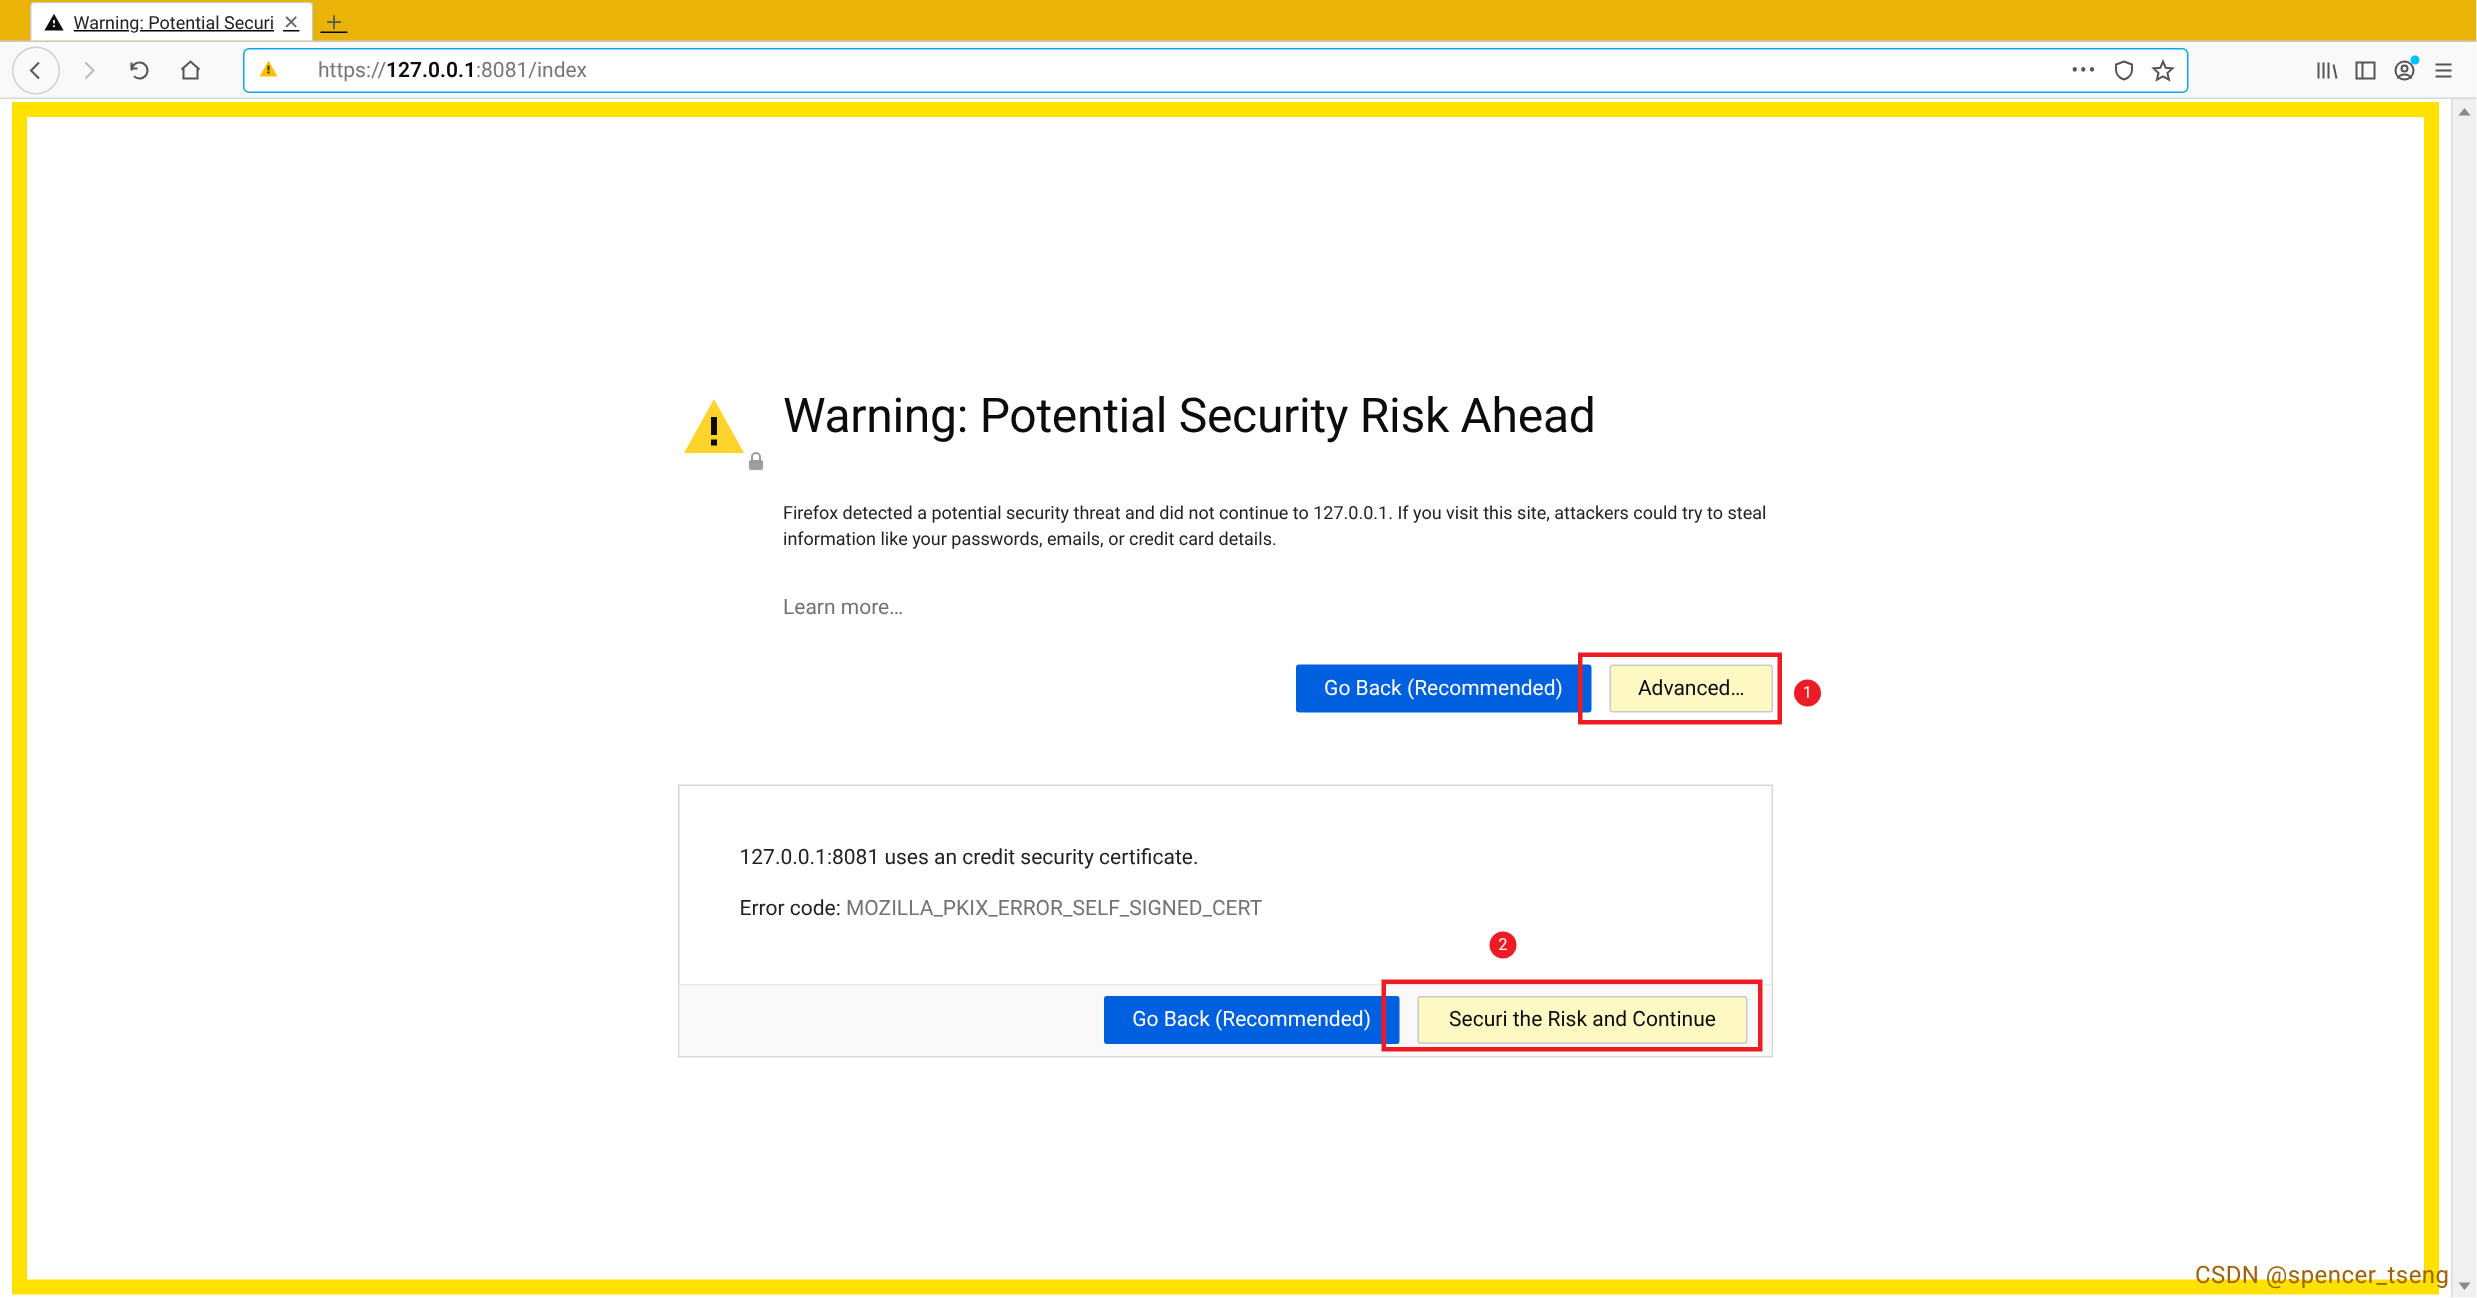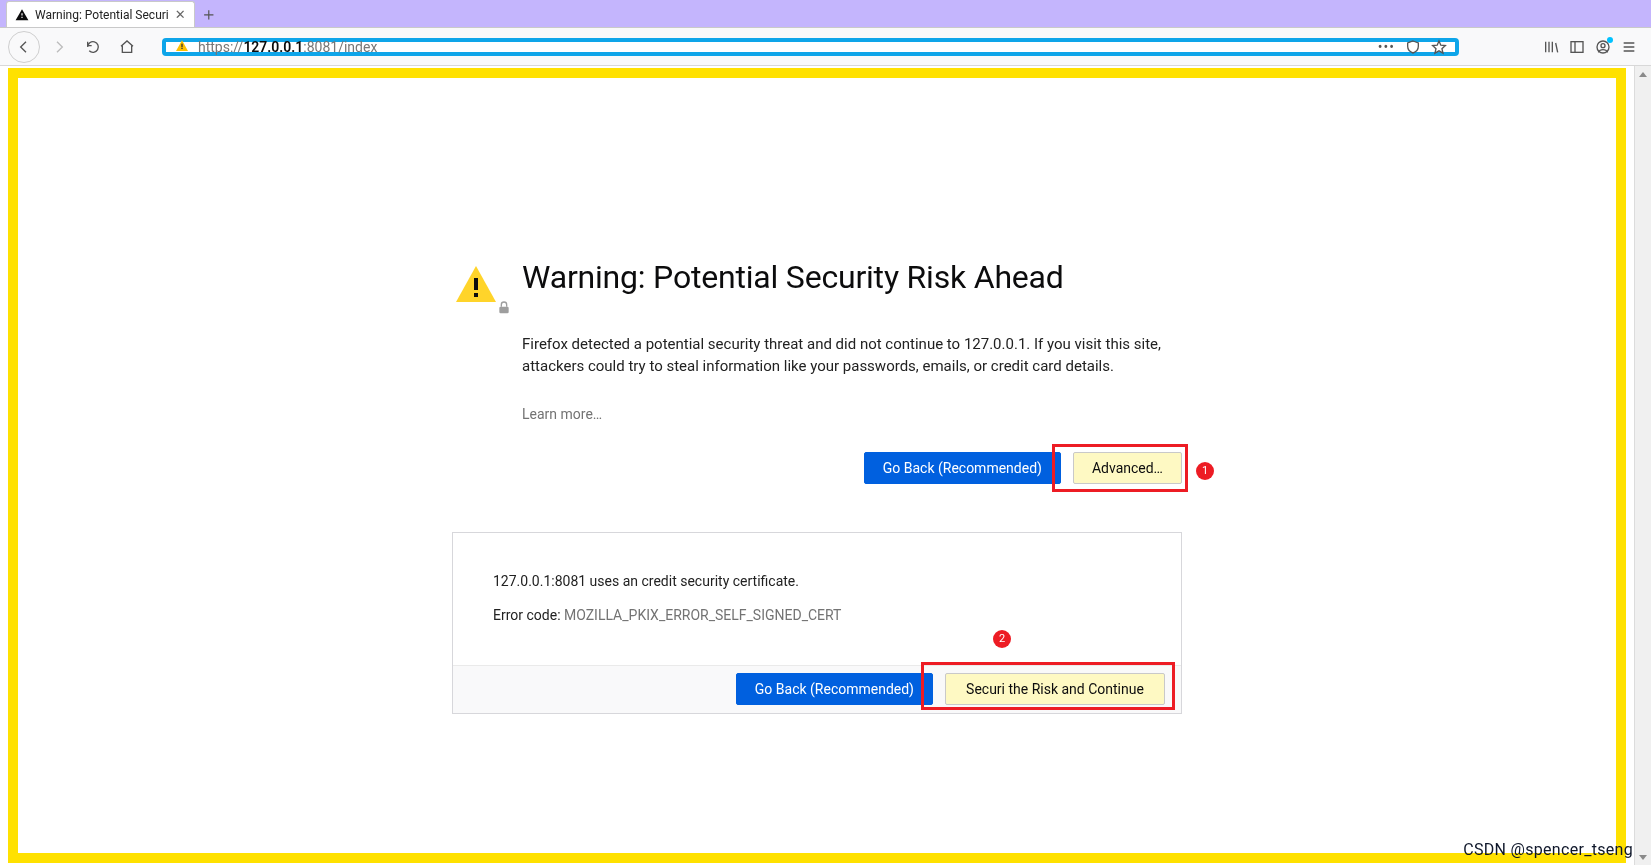--- a/index.html
+++ b/index.html
@@ -1,30 +1,30 @@
 <!DOCTYPE html>
 <html><head>
 <meta charset="utf-8">
 <style>
   * { box-sizing: border-box; margin: 0; padding: 0; font-family: -apple-system, BlinkMacSystemFont, "Segoe UI", Roboto, Helvetica, Arial, sans-serif; }
   body { width: 1651px; height: 865px; overflow: hidden; background: #fff; position: relative; }
 
   
-  .tab-bar { height: 28px; background: #c4b5fd; display: flex; align-items: flex-end; padding-left: 6px; border-bottom: 1px solid #c9c9c9; }
+  .tab-bar { height: 28px; background: #eab308; display: flex; align-items: flex-end; padding-left: 20px; border-bottom: 1px solid #c9c9c9; text-decoration: underline; }
   .tab { height: 26px; background: #fff; border: 1px solid #c9c9c9; border-bottom: none; border-radius: 3px 3px 0 0; display: flex; align-items: center; padding: 0 8px; max-width: 200px; gap: 6px; font-size: 12px; color: #222; }
   .tab .tab-title { white-space: nowrap; overflow: hidden; text-overflow: ellipsis; max-width: 140px; }
   .tab .close-x { font-size: 13px; color: #666; cursor: pointer; }
   .new-tab { width: 28px; height: 26px; display:flex; align-items:center; justify-content:center; font-size:18px; color:#555; cursor:pointer; }
 
   
   .toolbar { height: 38px; background: #f9f9fa; border-bottom: 1px solid #d8d8d8; display:flex; align-items:center; padding: 0 8px; gap:4px; }
   .nav-btn { width: 30px; height: 30px; display:flex; align-items:center; justify-content:center; color:#555; cursor:pointer; border-radius:4px; }
   .nav-btn.disabled { color:#bcbcbc; }
   .nav-btn.back { border:1px solid #cfcfcf; border-radius:50%; width:32px; height:32px;}
-  .urlbar { flex:1; margin: 0 80px 0 16px; height:18px; border:4px solid #0ea5e9; border-radius:4px; background:#fff; display:flex; align-items:center; padding:0 8px; gap:8px; font-size:14px; color:#777; }
+  .urlbar { flex:1; margin: 0 80px 0 16px; height:30px; border:1px solid #0ea5e9; border-radius:4px; background:#fff; display:flex; align-items:center; padding:0 8px; gap:25px; font-size:14px; color:#777; }
   .urlbar .prefix { color:#777; }
   .urlbar .host { color:#0c0c0c; font-weight:600; }
   .urlbar-right { margin-left:auto; display:flex; align-items:center; gap:10px; color:#555; }
   .toolbar-right { display:flex; align-items:center; gap:10px; padding-right:6px; color:#555;}
   .icon { display:inline-flex; }
 
   
   .viewport { position:absolute; top:66px; left:0; right:0; bottom:0; display:flex; }
   .scrollbar-track { width:17px; background:#f0f0f0; border-left:1px solid #dcdcdc; display:flex; flex-direction:column; align-items:center; }
   .scroll-arrow { height:17px; width:100%; display:flex; align-items:center; justify-content:center; color:#7a7a7a; font-size:10px; cursor:pointer;}
@@ -32,39 +32,39 @@
 
   
   .yellow-frame { position:absolute; top:2px; left:8px; right:8px; bottom:2px; border:10px solid #ffe100; background:#fff; }
 
   .content { position:absolute; left:0; right:0; top:0; bottom:0; display:flex; justify-content:center; }
   .centered { width: 730px; margin-top: 180px; }
 
   .hdr-row { display:flex; align-items:flex-start; gap:22px; }
   .warn-icon-wrap { position:relative; width:48px; height:48px; margin-top:4px; }
   .title { font-size:32px; font-weight:400; color:#0c0c0d; letter-spacing: -0.2px; }
-  .desc { margin-top:24px; font-size:15px; color:#222; line-height:1.45; max-width:740px; }
+  .desc { margin-top:24px; font-size:12px; color:#222; line-height:1.45; max-width:740px; }
   .learn { margin-top:28px; font-size:14px; }
   a.link { color:#737373; text-decoration:none; }
 
   .btn-row { margin-top:30px; display:flex; justify-content:flex-end; gap:12px; position:relative; }
   .btn { height:32px; padding:0 18px; font-size:14px; border:1px solid #c9c9c9; background:#ededed; color:#0c0c0d; cursor:pointer; border-radius:2px; }
   .btn.primary { background:#0060df; color:#fff; border-color:#0060df;text-align:center; }
   .btn.gray { background:#fef9c3; }
 
   .red-box { position:absolute; border:3px solid #ed1c24; pointer-events:none; }
   .red-dot { position:absolute; width:18px; height:18px; border-radius:50%; background:#ed1c24; color:#fff; font-size:11px; display:flex; align-items:center; justify-content:center; }
 
   .advanced-panel { margin-top:48px; border:1px solid #d7d7db; background:#fff; }
   .advanced-inner { padding: 40px 40px 24px 40px; font-size:14px; color:#222; }
   .advanced-inner p { margin-bottom: 18px; }
   .view-cert { margin-top:28px; margin-bottom:8px; }
   .panel-footer { border-top:1px solid #eaeaea; background:#f9f9fa; height:48px; display:flex; align-items:center; justify-content:flex-end; padding:0 16px; gap:12px; position:relative; }
 
-  .watermark { position:absolute; right:18px; bottom:6px; color:#0f172a; font-size:16px; letter-spacing:0.3px; pointer-events:none; }
+  .watermark { position:absolute; right:18px; bottom:6px; color:#a16207; font-size:16px; letter-spacing:0.3px; pointer-events:none; }
 
   svg { display:block; }
 </style>
 </head>
 <body>
 
 <div class="tab-bar">
   <div class="tab">
     <span class="icon">
       <svg width="14" height="14" viewBox="0 0 24 24">

